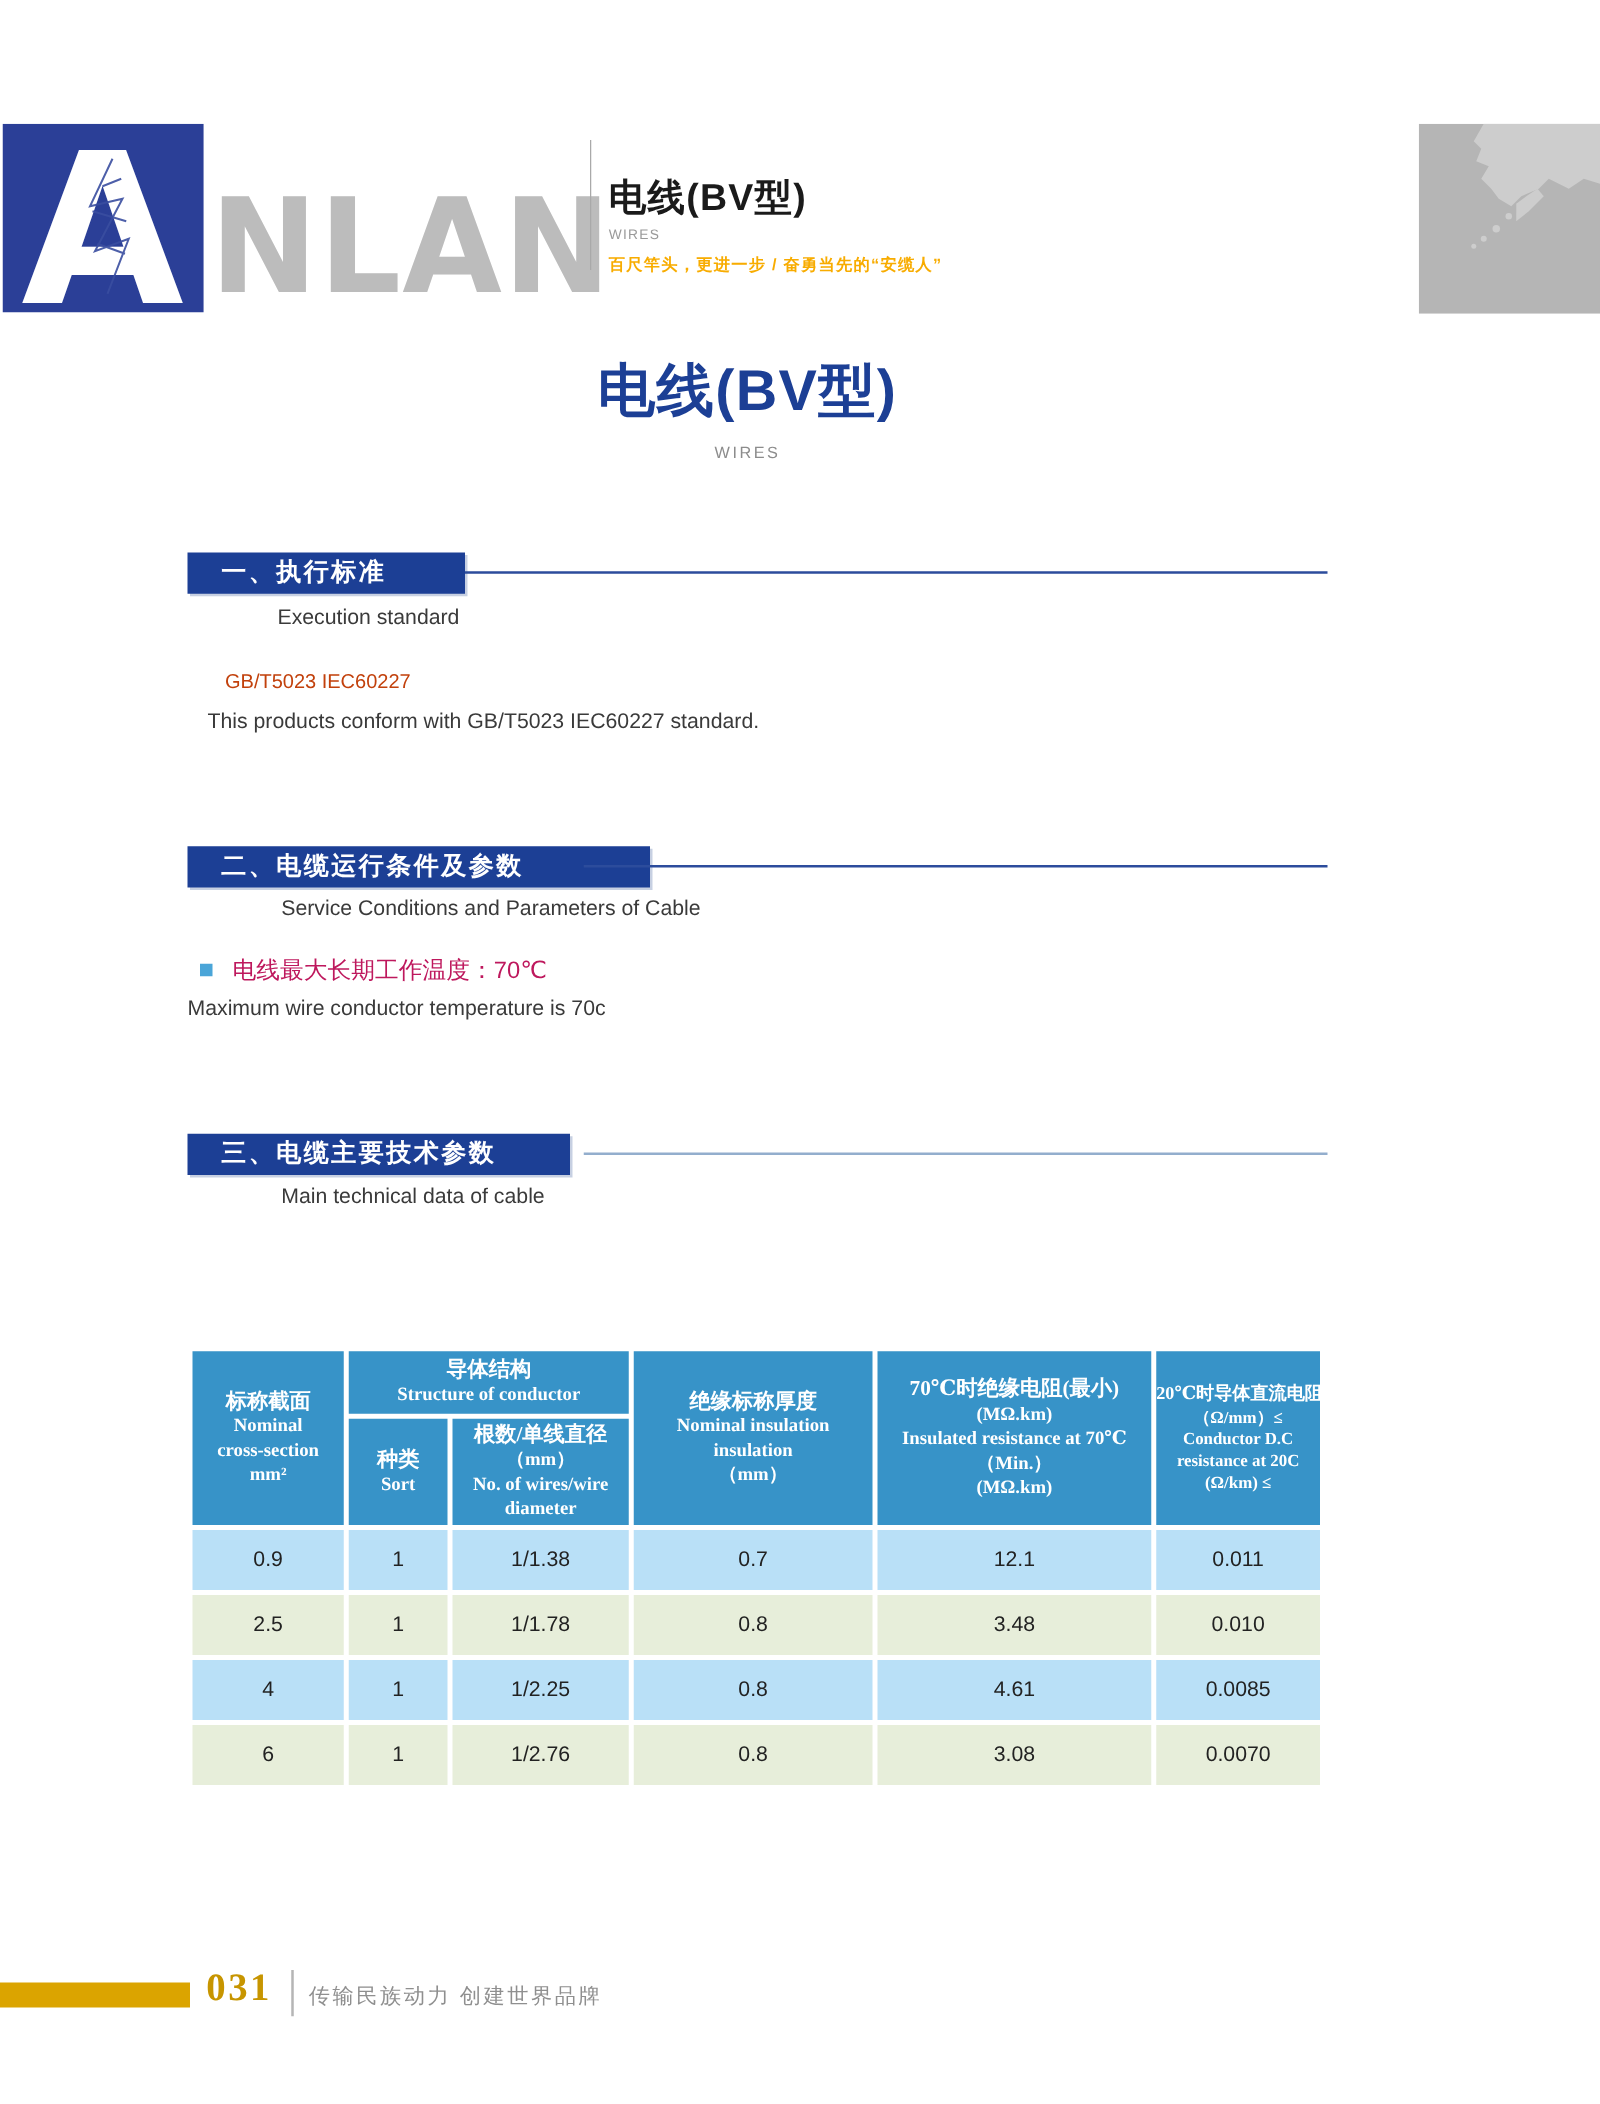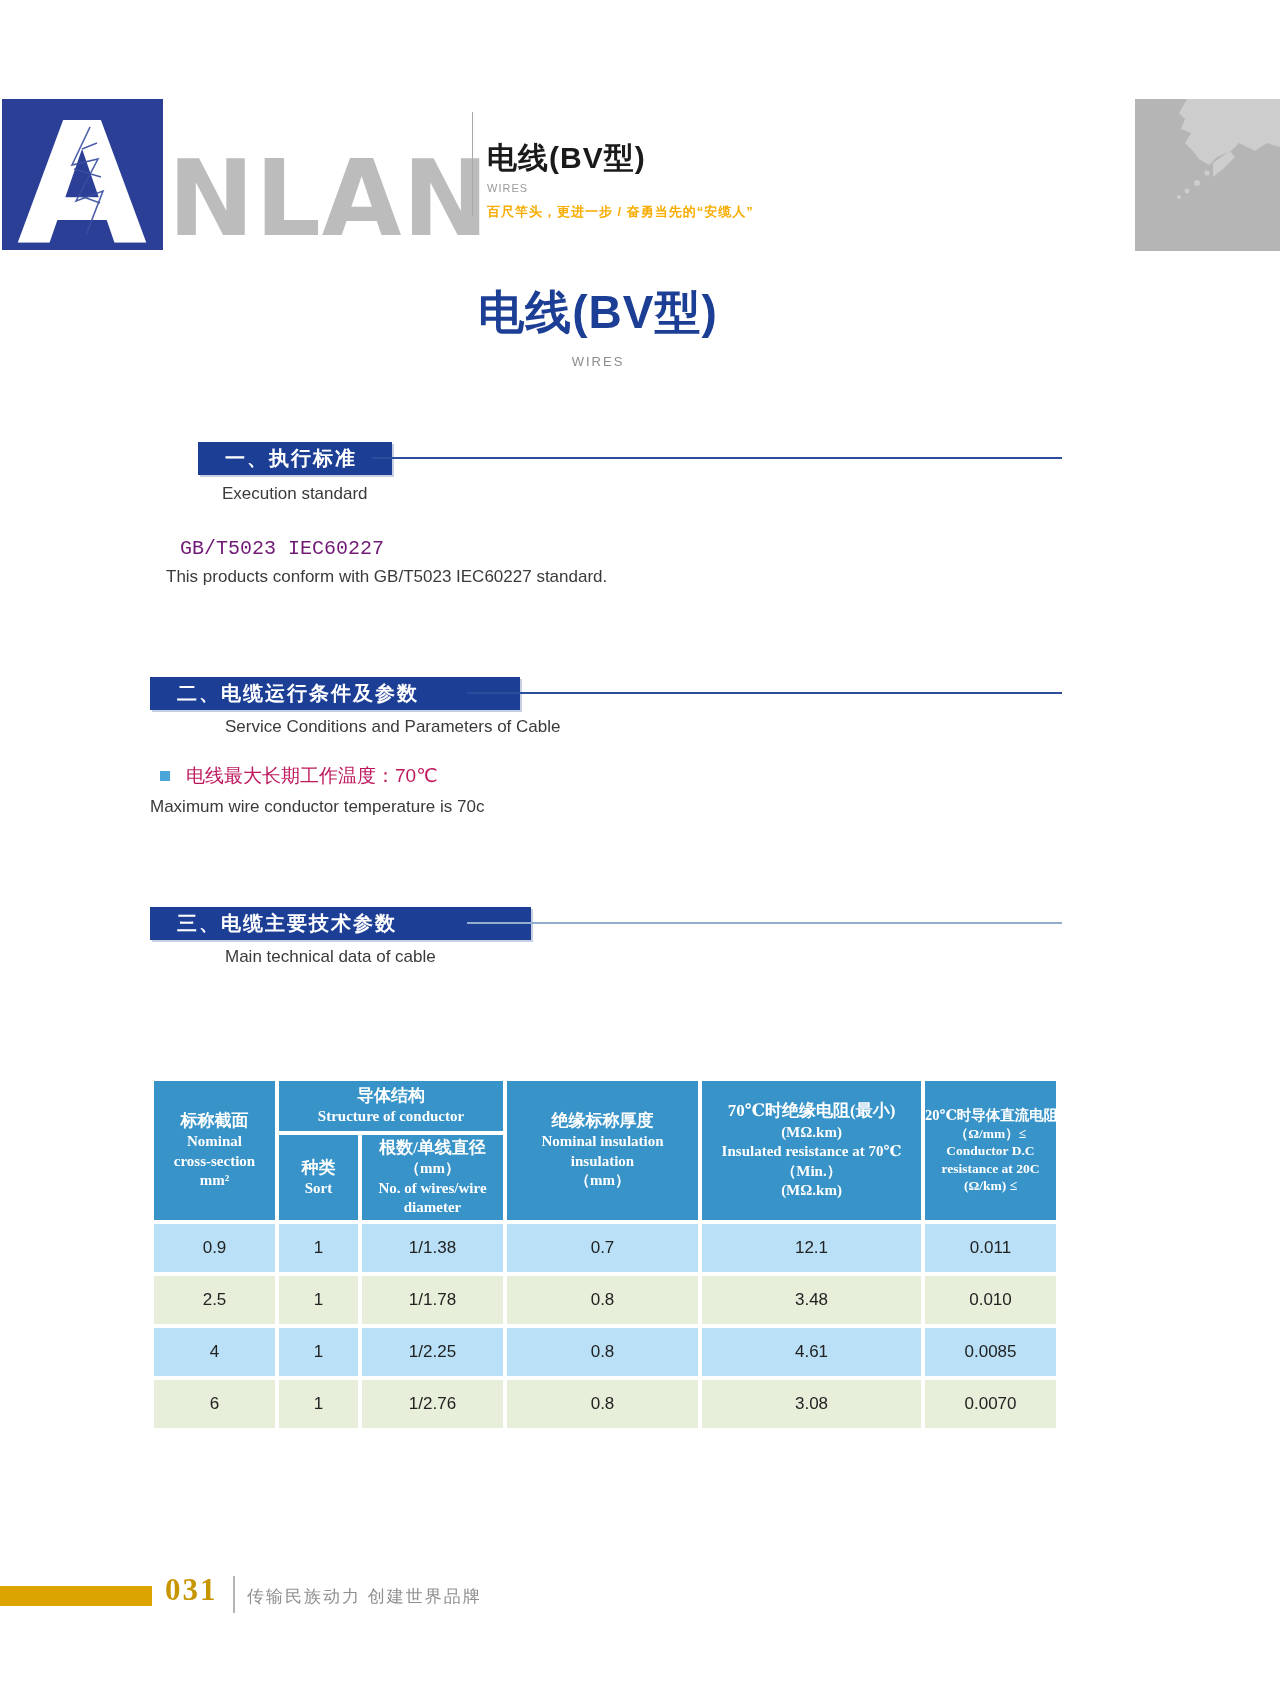--- a/index.html
+++ b/index.html
@@ -23,21 +23,21 @@
   .main-title { font-size:46px; font-weight:800; color:var(--blue); letter-spacing:1px; }
   .main-sub { font-size:13px; color:#8c8c8c; margin-top:10px; letter-spacing:2px; }
 
   
   .sec-box { position:absolute; height:33px; background:var(--blue); color:#fff;
     font-size:20px; font-weight:700; line-height:33px; padding-left:27px; letter-spacing:2px;
     box-shadow:2px 2px 0 rgba(130,150,190,.45); }
   .sec-line { position:absolute; height:2px; }
   .caption { position:absolute; font-size:17px; color:#3a3a3a; }
   .bodyline { position:absolute; font-size:17px; color:#3a3a3a; }
-  .gbline { position:absolute; font-size:20px; color:#701a75;font-family:Liberation Mono, monospace; }
+  .gbline { position:absolute; font-size:16px; color:#c2410c; }
   .bullet-sq { position:absolute; width:10px; height:10px; background:#4aa5d8; }
   .bullet-cn { position:absolute; font-size:19px; color:#be185d; }
 
   
   .tech-table { position:absolute; left:150px; top:1077px; width:910px;
     border-collapse:separate; border-spacing:4px; background:#fff; table-layout:fixed; }
   .tech-table th { background:var(--table-head); color:#fff; text-align:center; vertical-align:middle;
     font-family:"Liberation Serif","DejaVu Serif",serif; font-weight:700; padding:2px 0; }
   .tech-table thead tr:first-child { height:50px; }
   .tech-table thead tr:last-child { height:85px; }
@@ -88,34 +88,34 @@
       <circle cx="44" cy="98" r="2" fill="#cdcdcd"></circle>
       <circle cx="72" cy="74" r="2.6" fill="#cdcdcd"></circle>
     </svg>
   </div>
 
   <div class="main-title-wrap">
     <div class="main-title">电线(BV型)</div>
     <div class="main-sub">WIRES</div>
   </div>
 
-  <div class="sec-box" style="left:150px; top:442px; width:194px;margin-left:48px;">一、执行标准</div>
+  <div class="sec-box" style="left:150px; top:442px; width:222px;">一、执行标准</div>
   <div class="sec-line" style="left:372px; top:457px; width:690px; background:var(--line-dark);"></div>
   <div class="caption" style="left:222px; top:484px;">Execution standard</div>
   <div class="gbline" style="left:180px; top:537px;">GB/T5023  IEC60227</div>
   <div class="bodyline" style="left:166px; top:567px;">This products conform with GB/T5023  IEC60227 standard.</div>
 
   <div class="sec-box" style="left:150px; top:677px; width:370px;">二、电缆运行条件及参数</div>
   <div class="sec-line" style="left:467px; top:692px; width:595px; background:var(--line-dark);"></div>
   <div class="caption" style="left:225px; top:717px;">Service Conditions and Parameters of Cable</div>
   <div class="bullet-sq" style="left:160px; top:771px;"></div>
   <div class="bullet-cn" style="left:186px; top:763px;">电线最大长期工作温度：70℃</div>
   <div class="bodyline" style="left:150px; top:797px;">Maximum wire conductor temperature is 70c</div>
 
-  <div class="sec-box" style="left:150px; top:907px; width:381px;">三、电缆主要技术参数</div>
+  <div class="sec-box" style="left:150px; top:907px; width:306px;">三、电缆主要技术参数</div>
   <div class="sec-line" style="left:467px; top:922px; width:595px; background:var(--line-light);"></div>
   <div class="caption" style="left:225px; top:947px;">Main technical data of cable</div>
 
   <table class="tech-table">
     <colgroup>
       <col style="width:121px">
         <col style="width:79px">
         <col style="width:141px">
       <col style="width:191px">
         <col style="width:219px">

